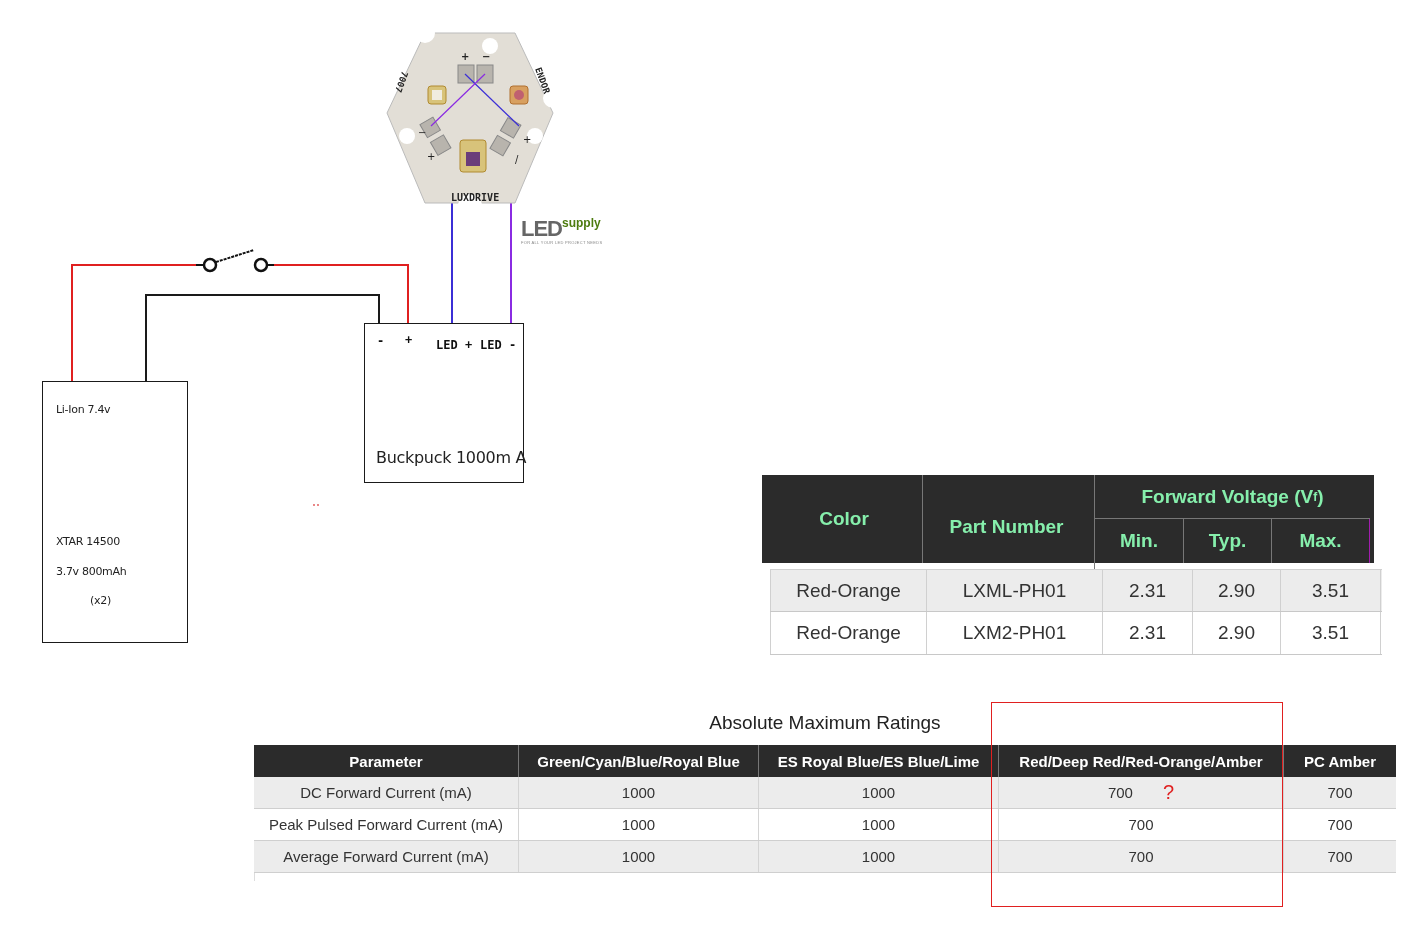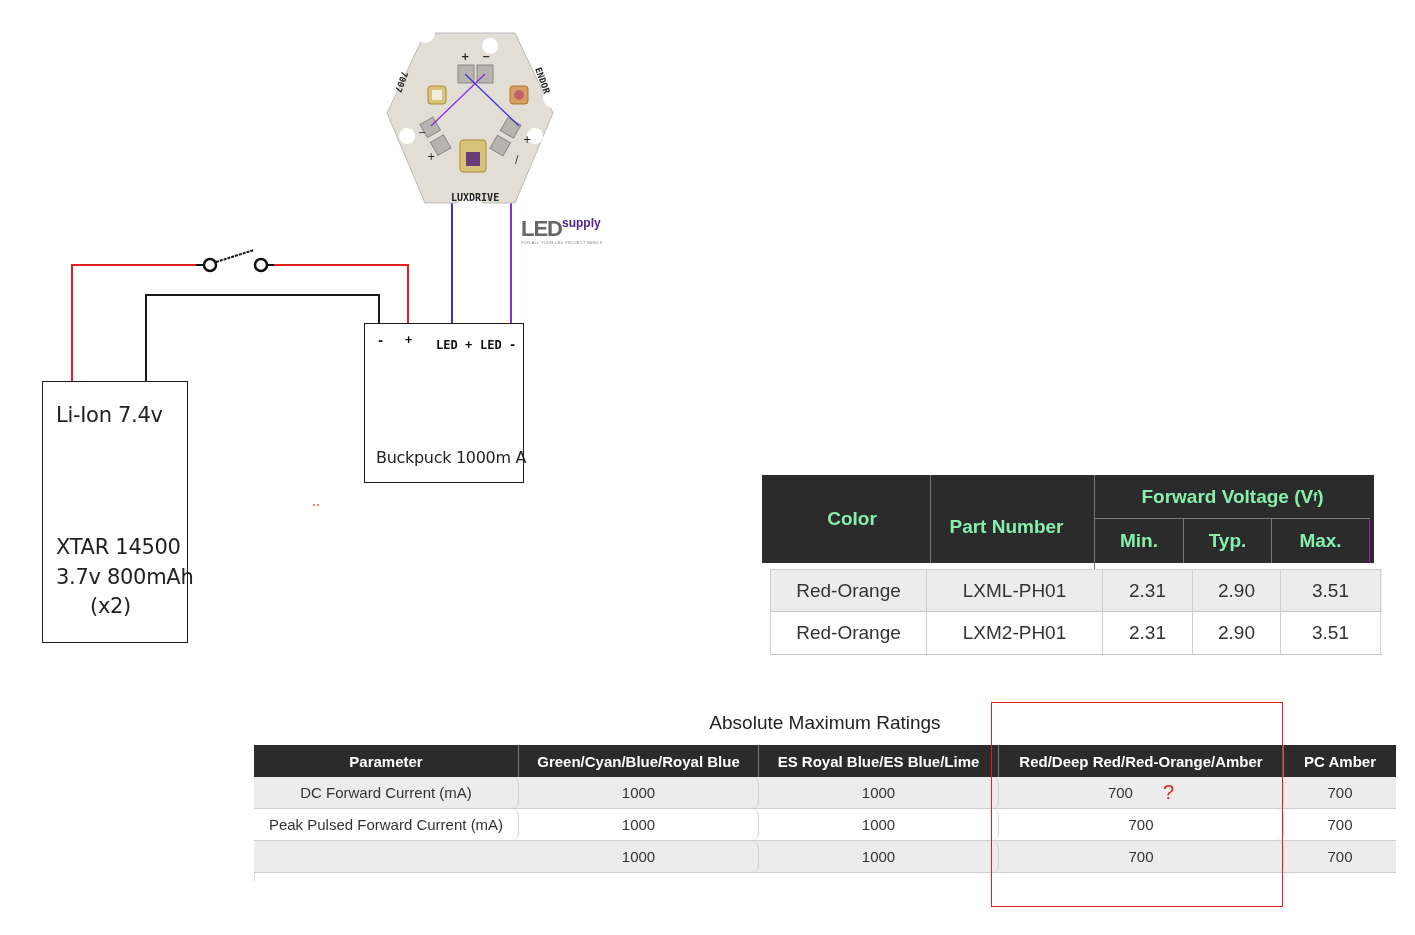--- a/index.html
+++ b/index.html
@@ -5,44 +5,44 @@
     html, body { margin: 0; padding: 0; background: #ffffff; }
     body { width: 1415px; height: 935px; position: relative; overflow: hidden;
            font-family: "Liberation Sans", sans-serif; color: #222; }
     .abs { position: absolute; }
 
     
     #wiring { position: absolute; left: 0; top: 0; width: 1415px; height: 935px; pointer-events: none; }
 
     
     .box { position: absolute; border: 1.5px solid #1a1a1a; background: #fff; box-sizing: border-box; }
-    .box-text { position: absolute; font-family: "DejaVu Sans", sans-serif; font-size: 21px; color: #222; letter-spacing: -0.3px; white-space: nowrap; }
+    .box-text { position: absolute; font-family: "DejaVu Sans", sans-serif; font-size: 11px; color: #222; letter-spacing: -0.3px; white-space: nowrap; }
     .pin { position: absolute; font-family: "DejaVu Sans Mono", monospace; font-size: 12px; font-weight: bold; color: #111; white-space: nowrap; }
 
     
     #led-board { position: absolute; left: 385px; top: 28px; width: 170px; height: 180px; }
     .logo { position: absolute; left: 521px; top: 216px; }
     .logo-main { font-family: "Liberation Sans", sans-serif; font-weight: bold; font-size: 22px; color: #666; letter-spacing: -1px; }
-    .logo-sub { font-family: "Liberation Sans", sans-serif; font-size: 12px; color: #4c1d95; vertical-align: top; font-weight: bold; }
+    .logo-sub { font-family: "Liberation Sans", sans-serif; font-size: 12px; color: #4d7c0f; vertical-align: top; font-weight: bold; }
     .logo-tag { font-family: "Liberation Sans", sans-serif; font-size: 4px; color: #888; letter-spacing: 0.3px; margin-top: -2px; }
 
     
     .vf-head { position: absolute; left: 762px; top: 475px; width: 612px; height: 88px; background: #2b2b2b; }
     .vf-head .cell { position: absolute; color: #86efac; font-weight: bold; font-size: 19px; display: flex; align-items: center; justify-content: center; box-sizing: border-box; }
     .vf-body { position: absolute; left: 770px; top: 569px; width: 612px; }
     .vf-row { position: absolute; left: 0; width: 612px; height: 43px; border-bottom: 1px solid #c8c8c8; box-sizing: border-box; }
     .vf-row .cell { position: absolute; top: 0; height: 100%; display: flex; align-items: center; justify-content: center; font-size: 19px; color: #333; border-right: 1px solid #d0d0d0; box-sizing: border-box; }
 
     
     .amr-title { position: absolute; left: 700px; top: 712px; width: 250px; text-align: center; font-size: 19px; color: #222; }
     .amr-head { position: absolute; left: 254px; top: 745px; height: 32px; width: 1142px; background: #2b2b2b; }
     .amr-head .cell { position: absolute; top: 0; height: 32px; display: flex; align-items: center; justify-content: center; color: #fff; font-weight: bold; font-size: 15px; border-right: 1px solid #777; box-sizing: border-box; white-space: nowrap; }
     .amr-row { position: absolute; left: 254px; width: 1142px; height: 32px; border-bottom: 1px solid #cfcfcf; box-sizing: border-box; }
     .amr-row.alt { background: #ececec; }
-    .amr-row .cell { position: absolute; top: 0; height: 100%; display: flex; align-items: center; justify-content: center; font-size: 15px; color: #333; border-right: 1px solid #d4d4d4; box-sizing: border-box; white-space: nowrap; border-radius: 7px; }
+    .amr-row .cell { position: absolute; top: 0; height: 100%; display: flex; align-items: center; justify-content: center; font-size: 15px; color: #333; border-right: 1px solid #d4d4d4; box-sizing: border-box; white-space: nowrap; }
     .highlight-box { position: absolute; left: 991px; top: 702px; width: 292px; height: 205px; border: 1.5px solid #e02020; box-sizing: border-box; }
     .question { color: #e02020; font-size: 20px; margin-left: 30px; }
   </style>
 </head>
 <body>
 
 <svg id="wiring" viewBox="0 0 1415 935">
 
   <polyline points="72,382 72,265 200,265" fill="none" stroke="#e02020" stroke-width="2"></polyline>
   <polyline points="268,265 408,265 408,324" fill="none" stroke="#e02020" stroke-width="2"></polyline>
@@ -117,21 +117,21 @@
 <div class="box-text" style="left:90px; top:594px;">(x2)</div>
 
 <div class="box" style="left:364px; top:323px; width:160px; height:160px;"></div>
 <div class="pin" style="left:377px; top:334px;">-</div>
 <div class="pin" style="left:405px; top:333px;">+</div>
 <div class="pin" style="left:436px; top:338px;">LED +</div>
 <div class="pin" style="left:480px; top:338px;text-align:center;">LED -</div>
 <div class="box-text" style="left:376px; top:448px; font-size:16px;">Buckpuck 1000m A</div>
 
 <div class="vf-head">
-  <div class="cell" style="left:12px; top:0; width:157px; height:88px; border-right:1px solid #777;">
+  <div class="cell" style="left:4px; top:0; width:157px; height:88px; border-right:1px solid #777;">
       <span>Color</span>
     </div>
   <div class="cell" style="left:157px; top:0; width:176px; height:104px; border-right:1px solid #777;">
       <span>Part Number</span>
     </div>
   <div class="cell" style="left:333px; top:0; width:275px; height:44px; border-bottom:1px solid #777;">
     <span>Forward Voltage (V</span>
       <sub style="font-size:12px;">f</sub>
       <span>)</span>
   </div>
@@ -181,19 +181,20 @@
   <div class="cell" style="left:1030px; width:112px; border-right:none;">700</div>
 </div>
 <div class="amr-row" style="top:809px;">
   <div class="cell" style="left:0; width:265px;">Peak Pulsed Forward Current (mA)</div>
   <div class="cell" style="left:265px; width:240px;">1000</div>
   <div class="cell" style="left:505px; width:240px;">1000</div>
   <div class="cell" style="left:745px; width:285px;">700</div>
   <div class="cell" style="left:1030px; width:112px; border-right:none;">700</div>
 </div>
 <div class="amr-row alt" style="top:841px;">
+  <div class="cell" style="left:0; width:265px;">Average Forward Current (mA)</div>
   <div class="cell" style="left:265px; width:240px;">1000</div>
   <div class="cell" style="left:505px; width:240px;">1000</div>
   <div class="cell" style="left:745px; width:285px;">700</div>
   <div class="cell" style="left:1030px; width:112px; border-right:none;">700</div>
 </div>
 <div class="abs" style="left:254px; top:873px; width:1142px; height:8px; border-left:1px solid #ddd;"></div>
 <div class="highlight-box"></div>
 
 </body></html>

